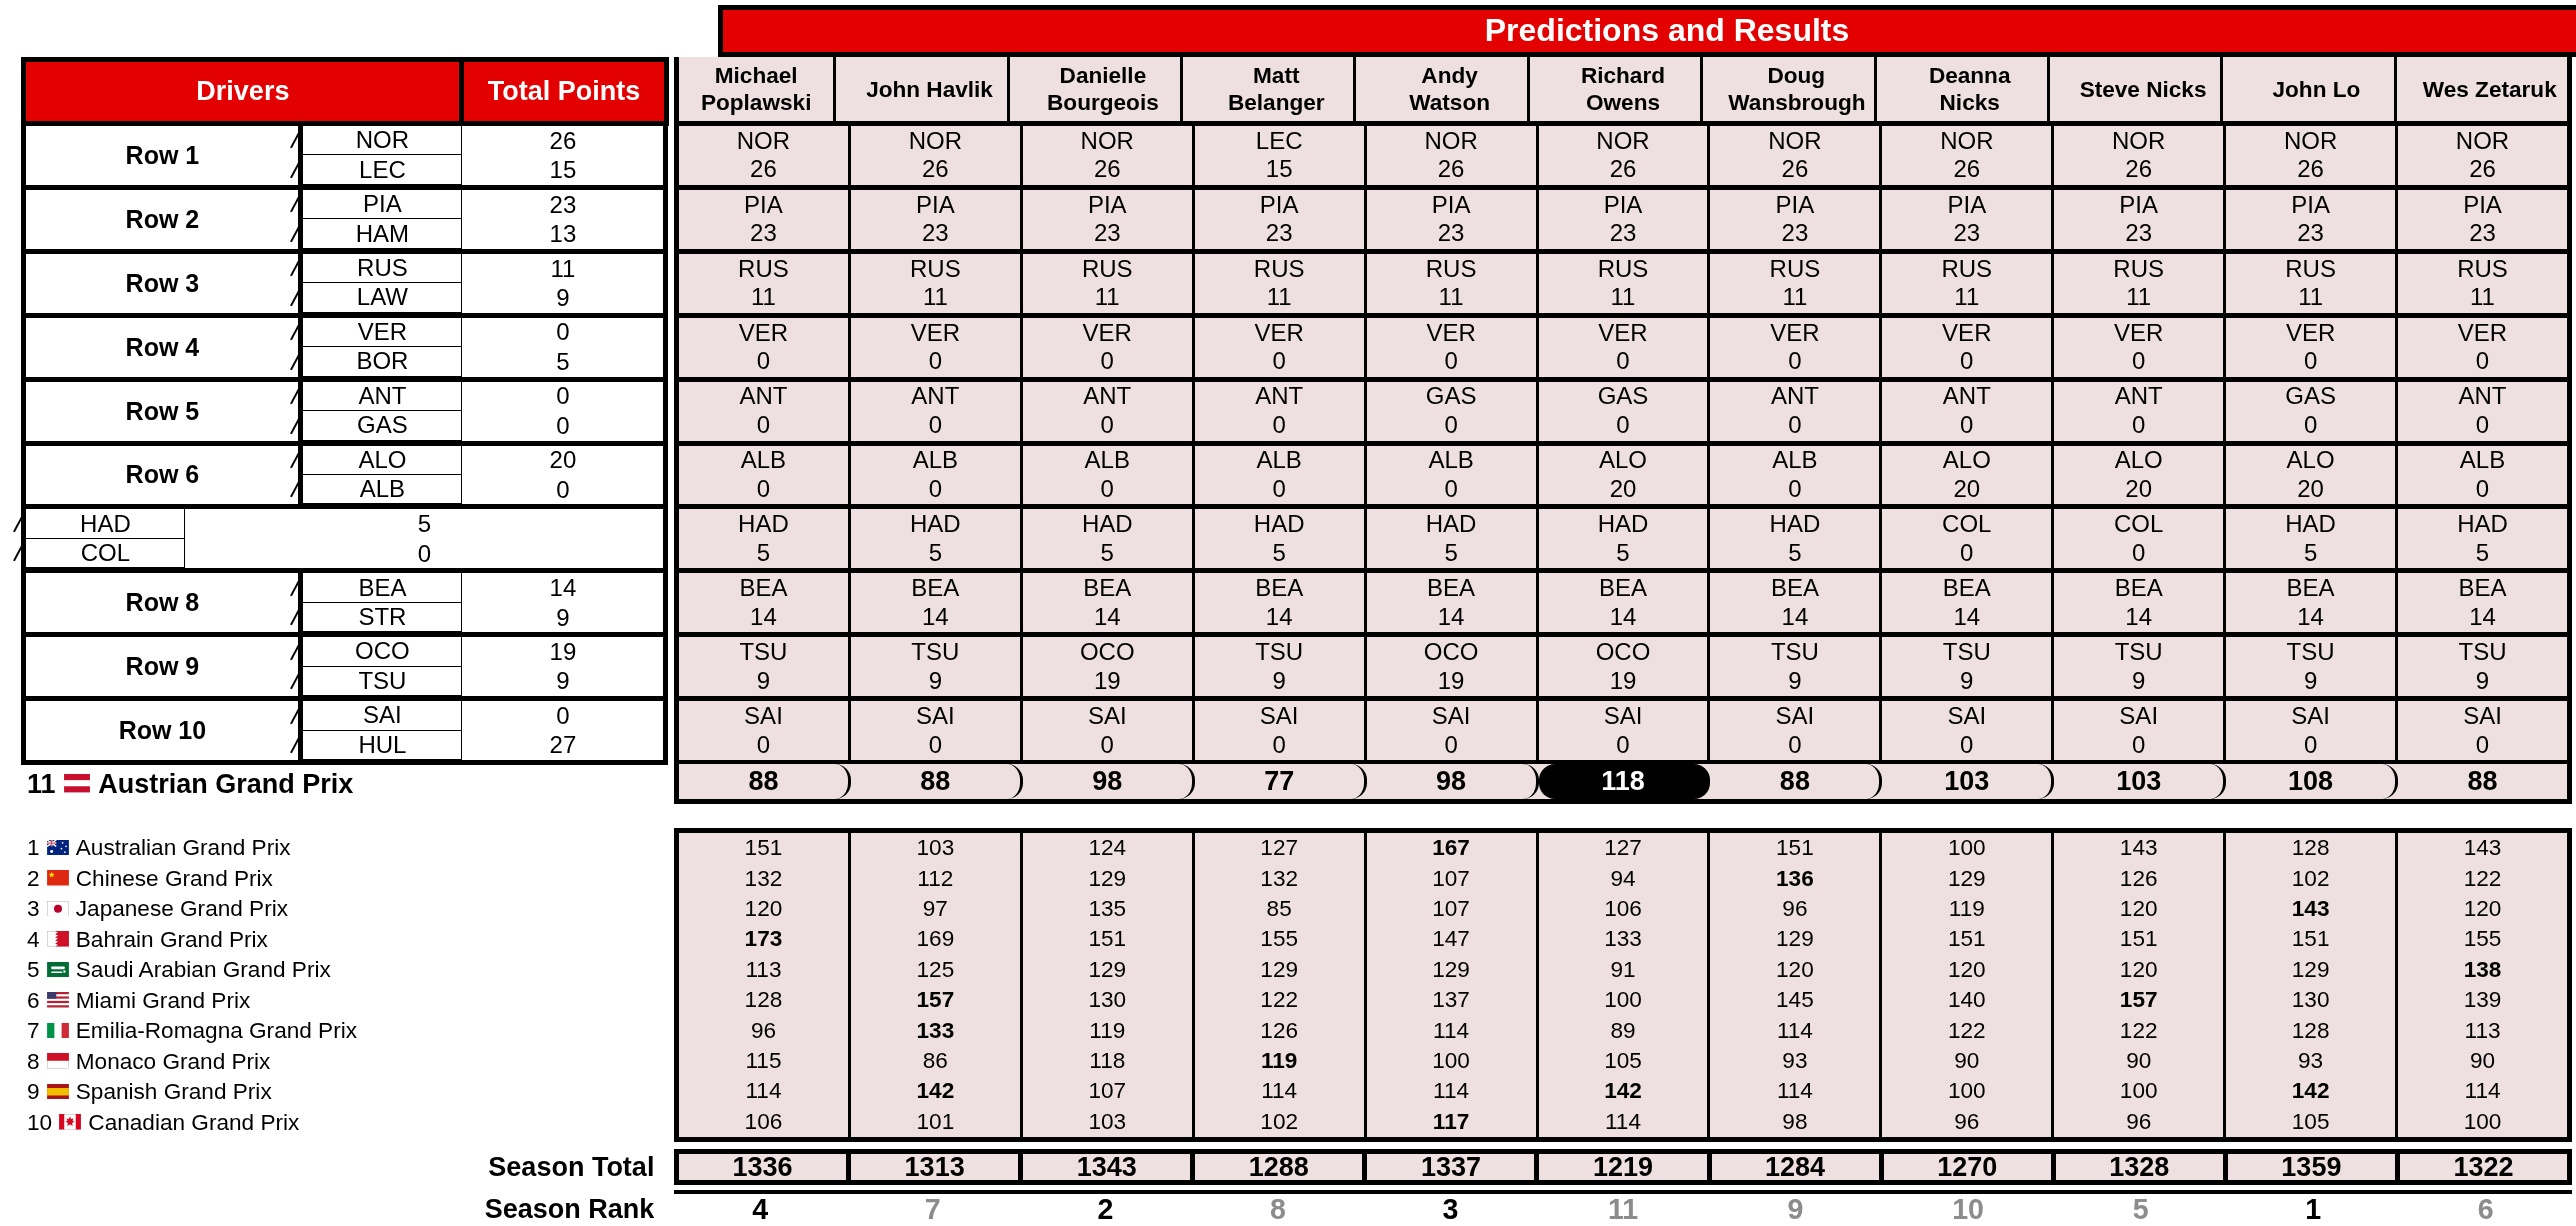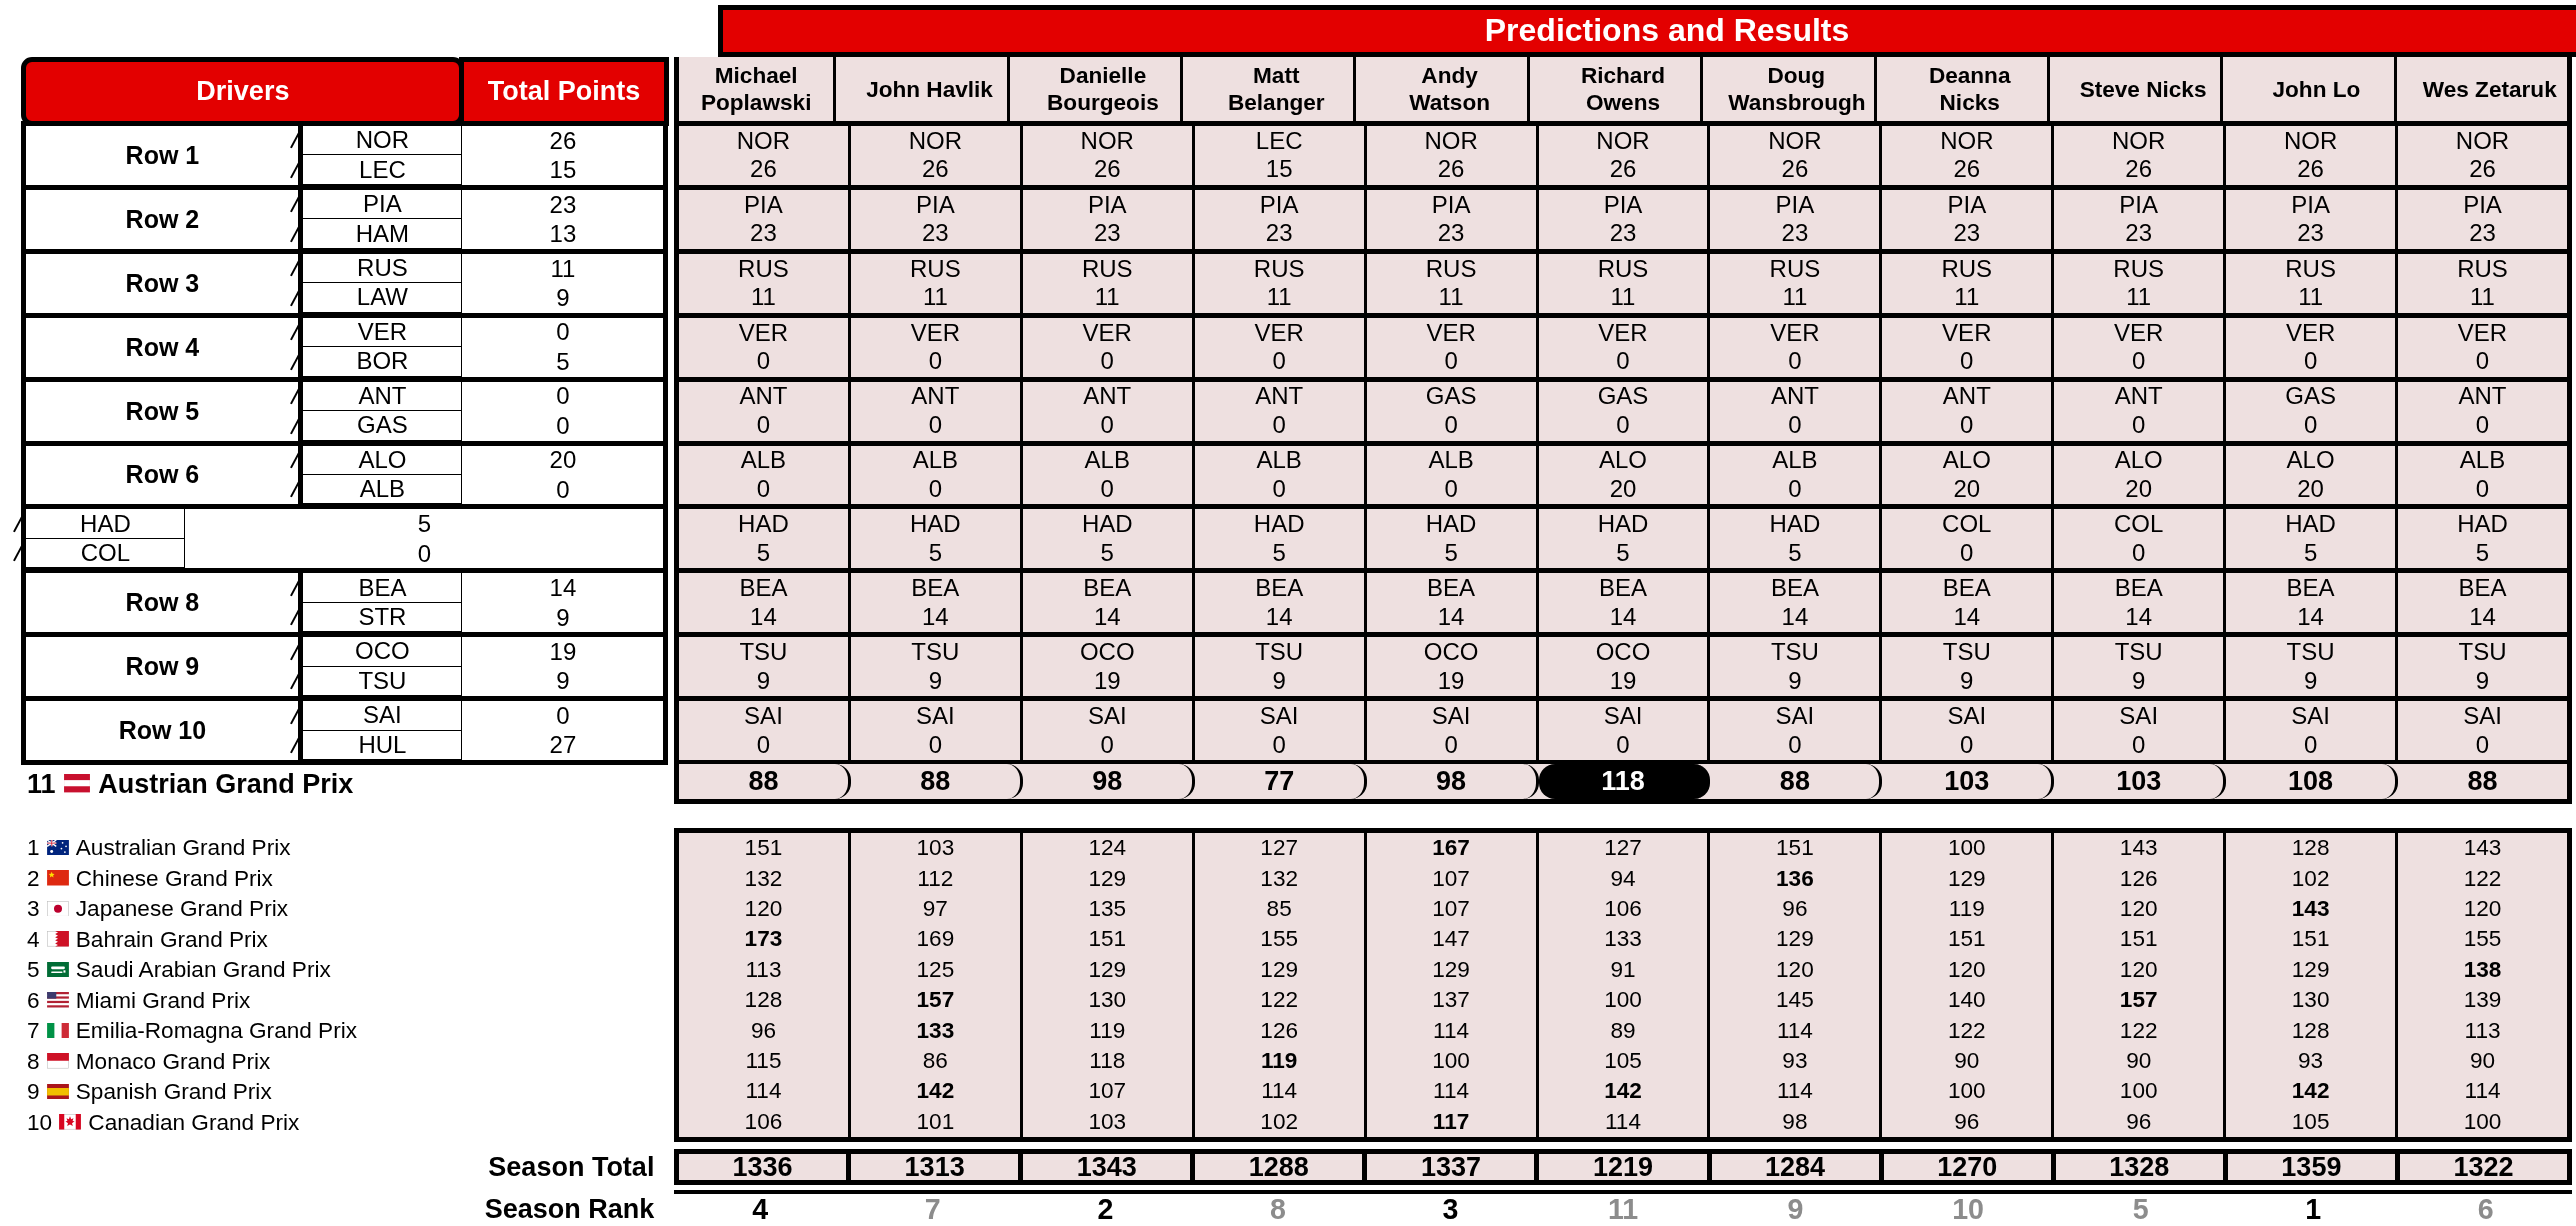--- a/index.html
+++ b/index.html
@@ -8,21 +8,21 @@
   .abs{position:absolute;box-sizing:border-box;}
 
   
   #banner{left:674px;top:4.8px;width:1898px;height:52px;background:var(--red);
           border:5.4px solid #000;display:flex;align-items:center;justify-content:center;margin-left:44px;}
   #banner span{color:#fff;font-weight:bold;font-size:32px;}
 
   
   .hdr-red{top:57px;height:69px;background:var(--red);border:5.4px solid #000;
            display:flex;align-items:center;justify-content:center;}
-  #hdr-drivers{left:21.4px;width:443px;border-radius:11px;}
+  #hdr-drivers{left:21.4px;width:443px;}
   #hdr-total{left:459px;width:210px;}
   .hdr-red span{color:#fff;font-weight:bold;font-size:27px;}
 
   
   #player-headers{left:674px;top:57px;width:1898px;height:69px;display:flex;
                   border:5.4px solid #000;border-top:none;background:var(--pink);gap:16px;}
   .phcell{flex:1;border-right:3.6px solid #000;display:flex;align-items:center;
           justify-content:center;text-align:center;}
   .phcell:last-child{border-right:none;}
   .phcell span{font-weight:bold;font-size:22.6px;line-height:27px;max-width:136px;}

